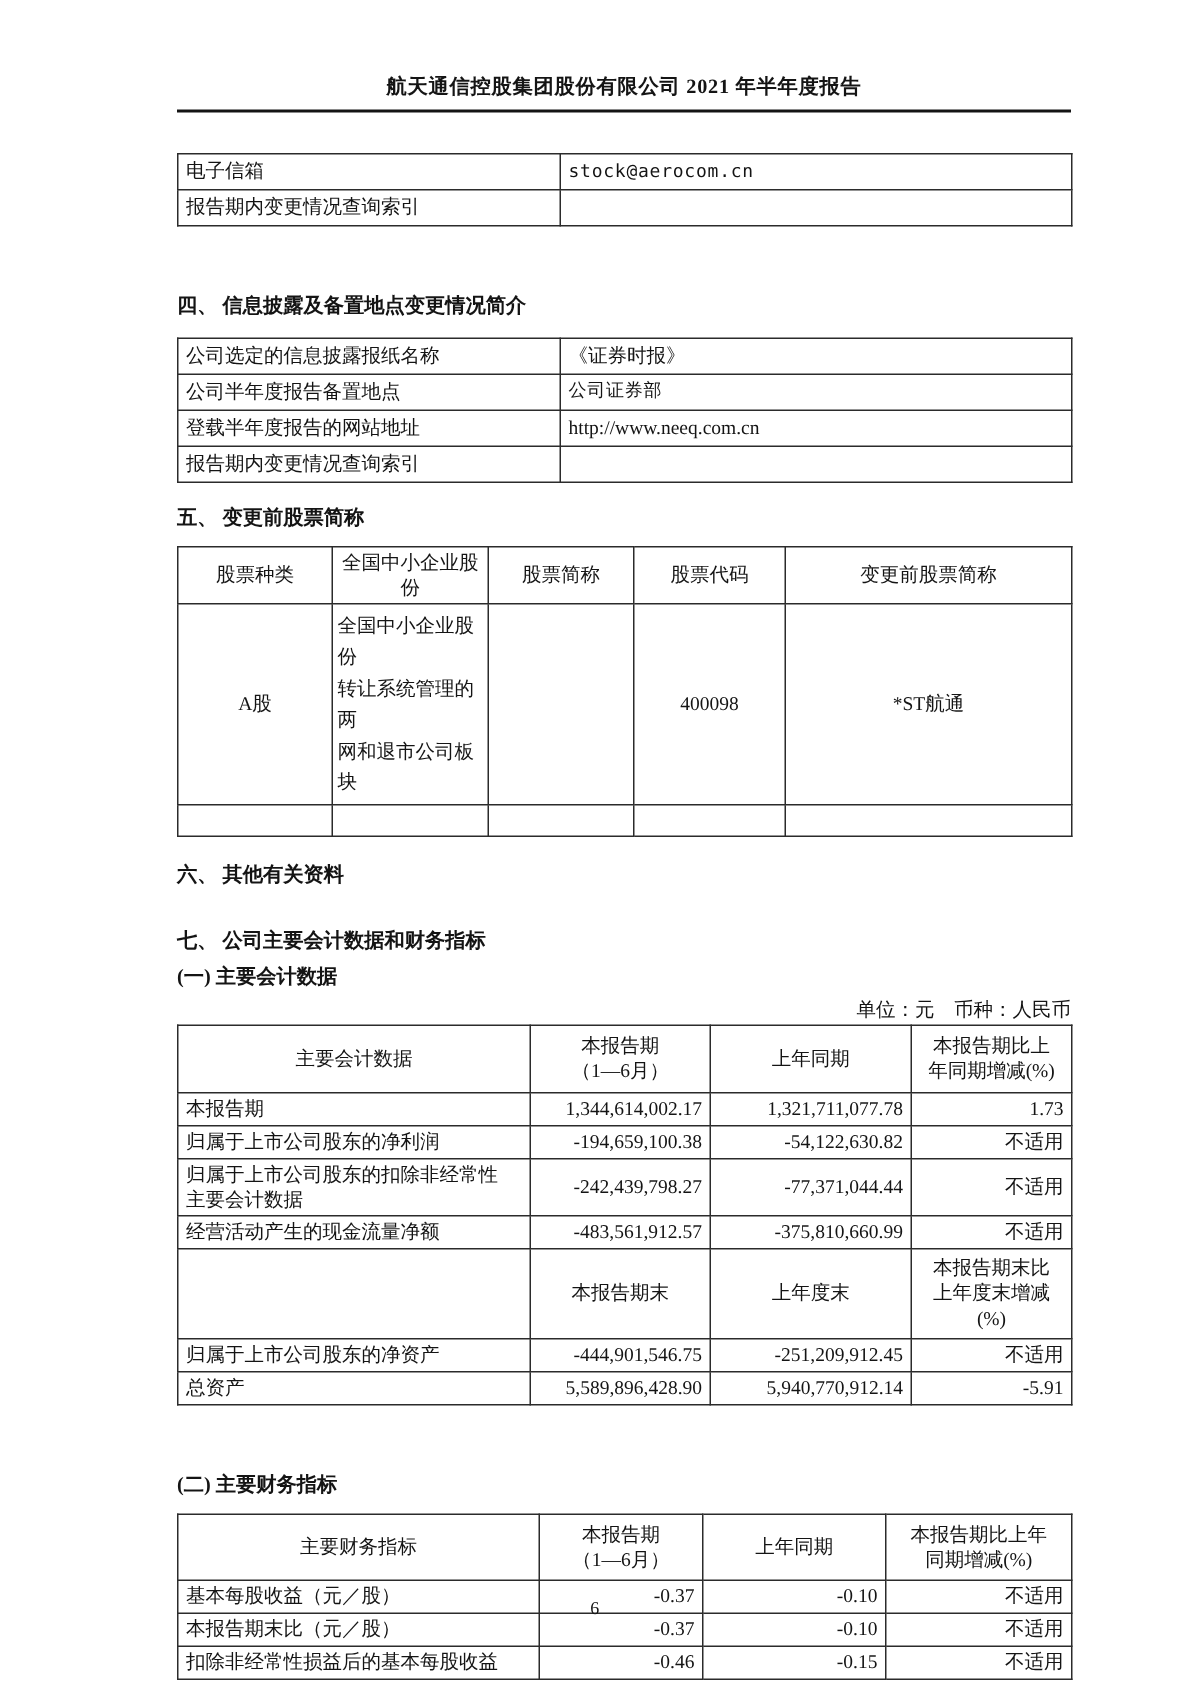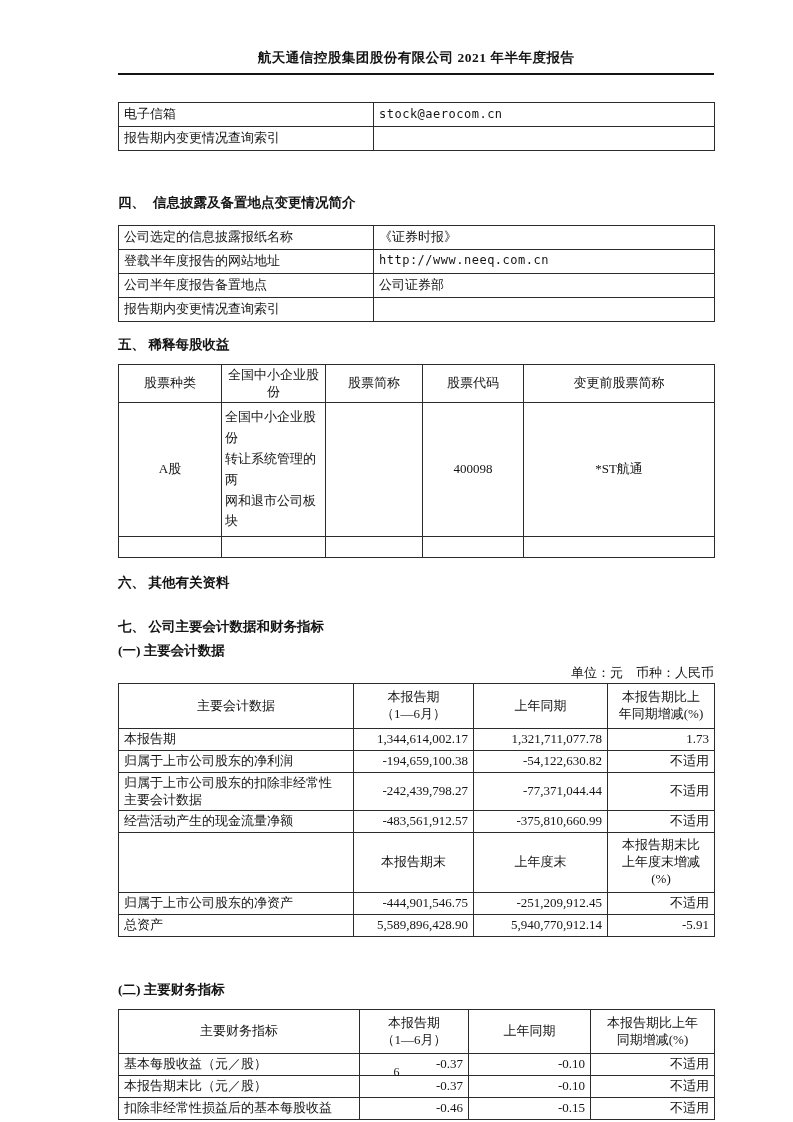--- a/index.html
+++ b/index.html
@@ -21,21 +21,21 @@
     overflow:hidden;word-break:break-all;
   }
   
   .tbl-kv td{height:19px;text-align:left;}
   .tbl-contact{margin-top:27px;}
   .tbl-contact tr:first-child td:last-child,
   .tbl-disc tr:nth-child(2) td:last-child{
     font-family:"DejaVu Sans Mono",monospace;font-size:12px;letter-spacing:0.5px;
   }
   .sec-heading{font-weight:bold;font-size:13.5px;line-height:1.4;}
-  .sec4-heading{margin-top:44px;font-family:Liberation Mono, monospace;}
+  .sec4-heading{margin-top:44px;}
   .tbl-disc{margin-top:11px;}
   .sec5-heading{margin-top:14px;}
   
   .tbl-stock{margin-top:9px;}
   .tbl-stock td{text-align:center;}
   .tbl-stock tr:first-child td{height:20px;}
   .tbl-stock tr:nth-child(2) td{line-height:1.6;padding-top:4px;padding-bottom:4px;}
   .tbl-stock tr:nth-child(2) td:nth-child(2){text-align:left;padding-left:3px;padding-right:3px;}
   .tbl-stock tr:nth-child(3) td{height:16px;}
   .sec6-heading{margin-top:16px;}
@@ -89,35 +89,35 @@
     <colgroup>
         <col style="width:255px">
         <col style="width:341px">
       </colgroup>
     <tbody>
         <tr>
           <td>公司选定的信息披露报纸名称</td>
           <td>《证券时报》</td>
         </tr>
         <tr>
+          <td>公司半年度报告备置地点</td>
+          <td>公司证券部</td>
+        </tr>
+        <tr>
           <td>登载半年度报告的网站地址</td>
           <td>http://www.neeq.com.cn</td>
         </tr>
         <tr>
-          <td>公司半年度报告备置地点</td>
-          <td>公司证券部</td>
-        </tr>
-        <tr>
           <td>报告期内变更情况查询索引</td>
           <td></td>
         </tr>
       </tbody>
   </table>
 
-  <div class="sec-heading sec5-heading">五、 稀释每股收益</div>
+  <div class="sec-heading sec5-heading">五、 变更前股票简称</div>
   <table class="tbl-stock">
     <colgroup>
       <col style="width:103px">
         <col style="width:104px">
         <col style="width:97px">
       <col style="width:101px">
         <col style="width:191px">
     </colgroup>
     <tbody>
         <tr>

